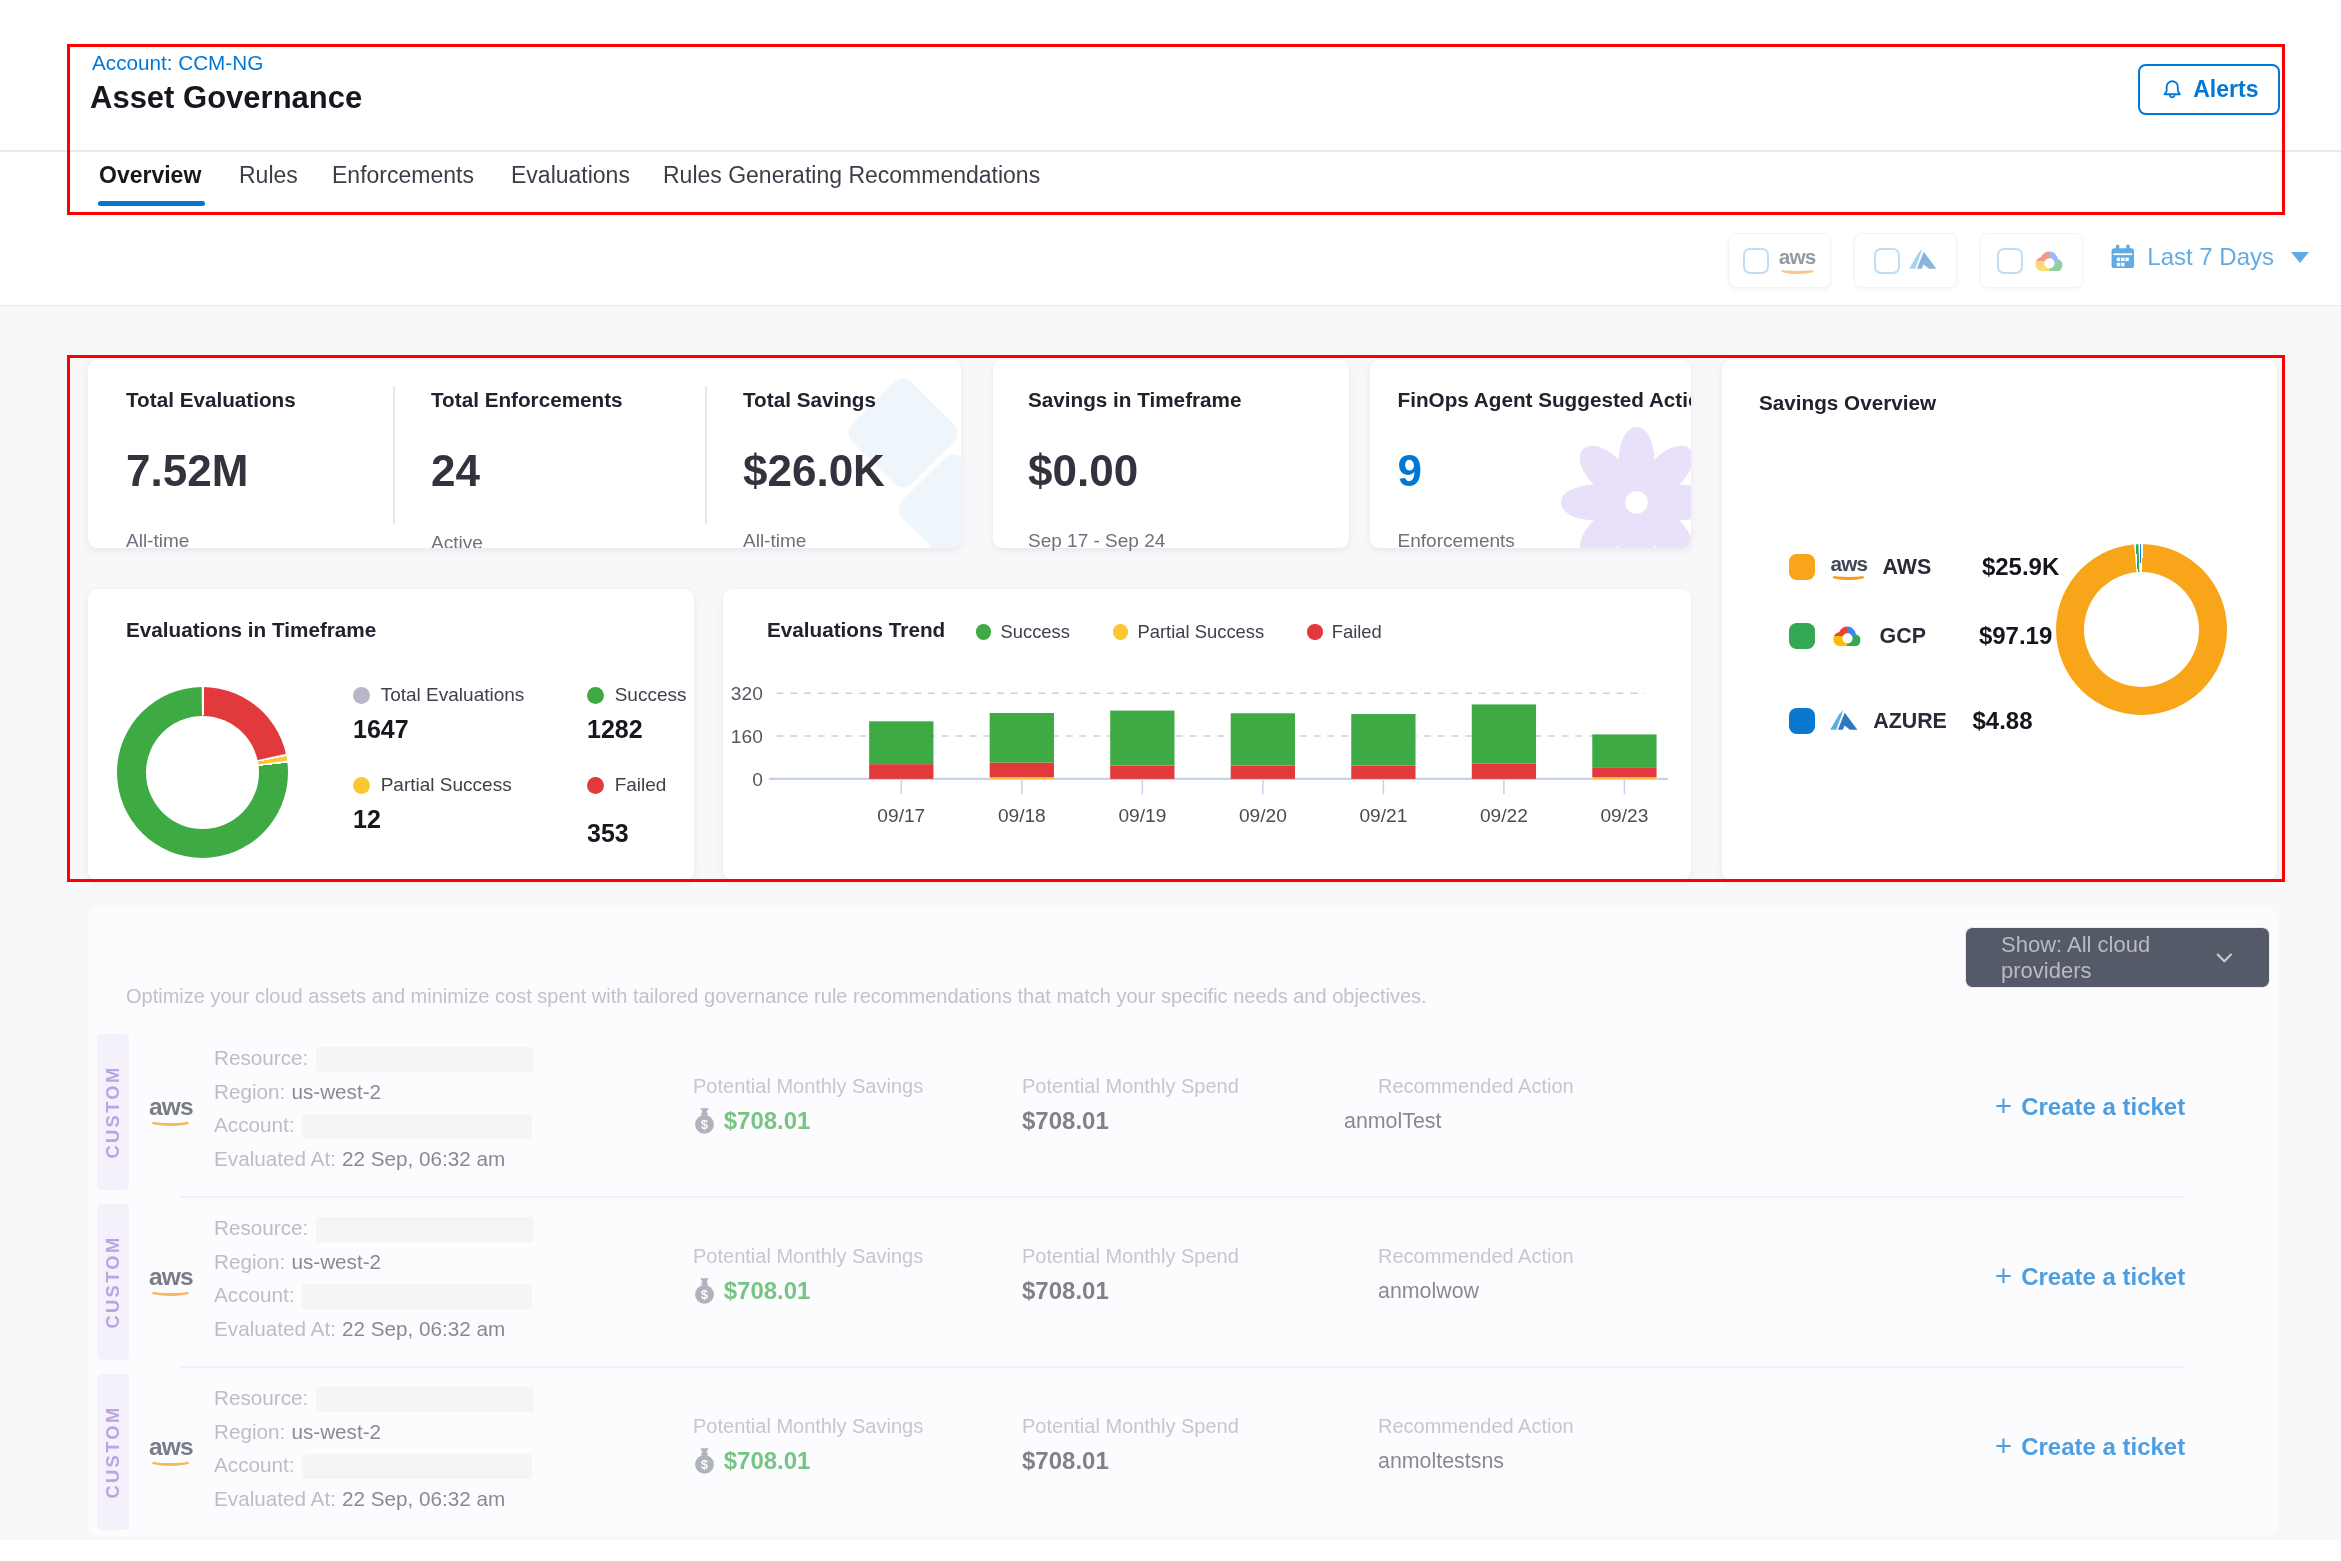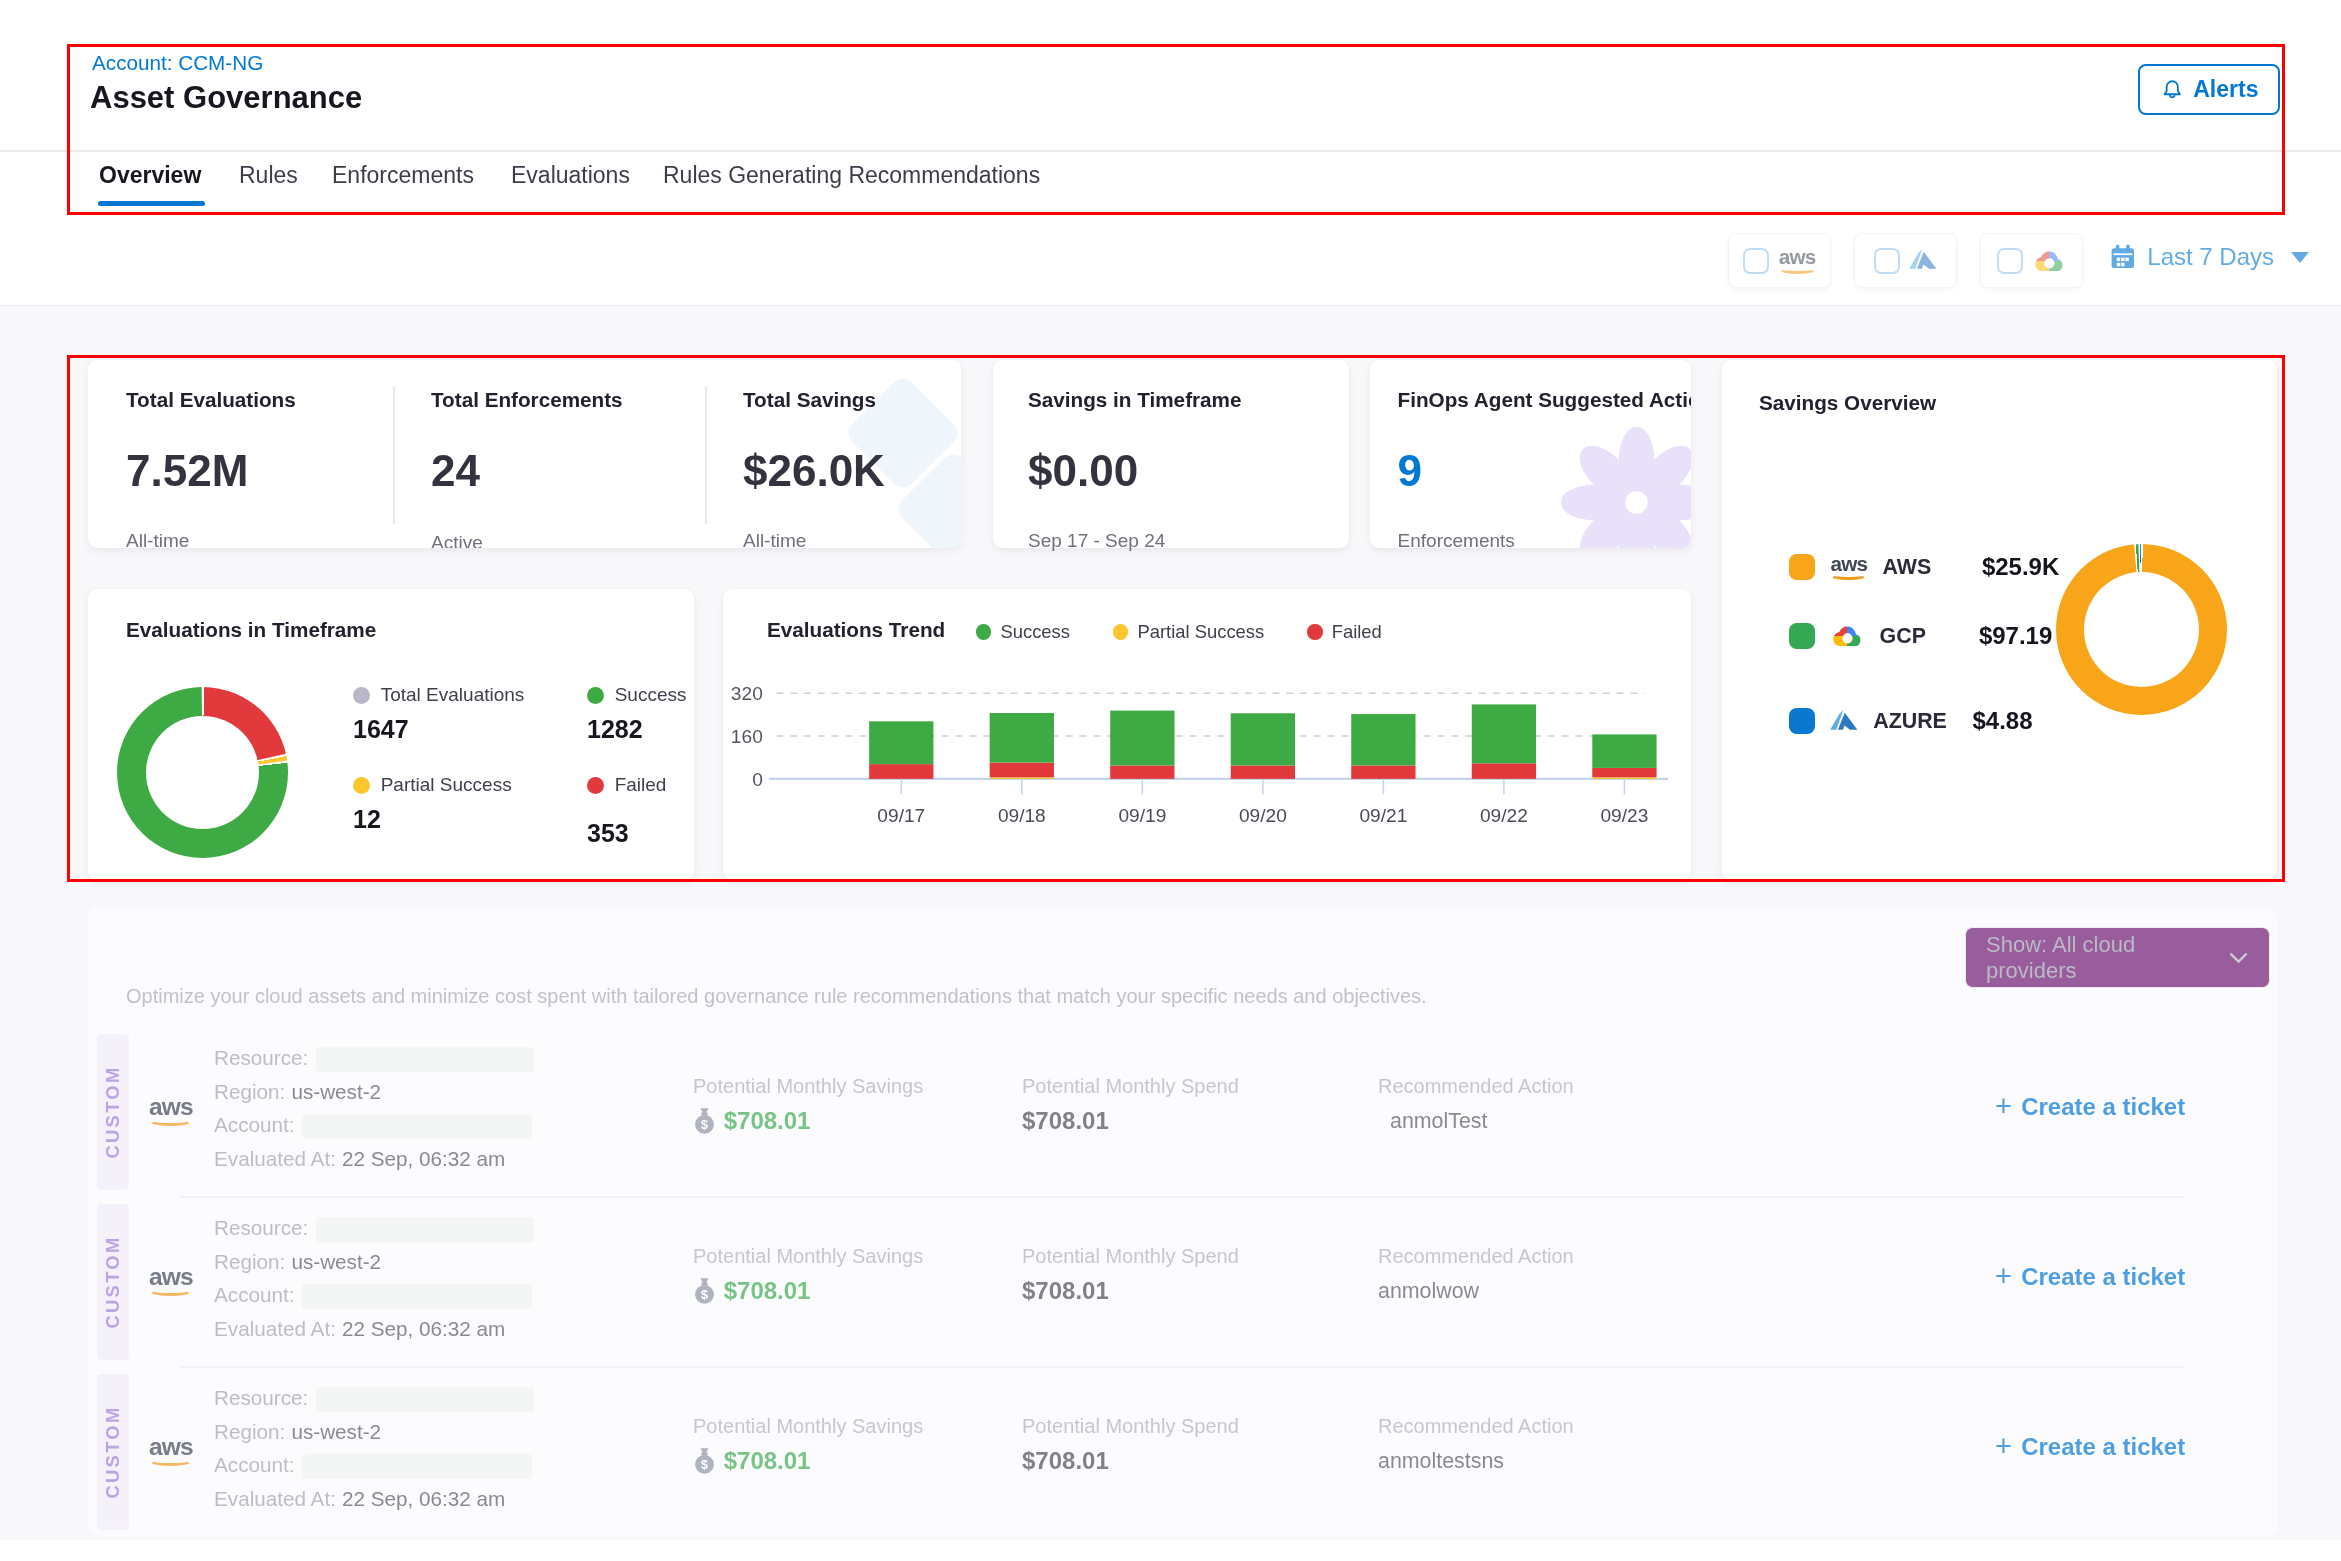--- a/index.html
+++ b/index.html
@@ -48,21 +48,21 @@
   .bk-swatch{width:26px;height:26px;border-radius:7.7px;flex:none}
   .bk-name{font-size:21.4px;font-weight:700;color:#2a2a38;width:84px}
   .bk-val{font-size:24px;font-weight:700;color:#15151d}
   
   .recs{position:absolute;left:88px;top:907px;width:2189px;height:629px;background:#fcfbfe;border-radius:10.7px}
   .recs-inner{position:absolute;inset:0;opacity:.7}
   .recs-title{font-size:26px;font-weight:700;color:#4c4c57}
   .recs-title-mid{font-size:22px;color:#6f6f79}
   .recs-green{font-size:26px;font-weight:700;color:#42ab45}
   .recs-subtitle{font-size:20px;color:#a9a9b4}
-  .show-dd{position:absolute;left:1877px;top:20px;width:305px;height:61px;background:#701a75;border:1.5px solid #eae8f1;border-radius:7.7px;display:flex;align-items:center;justify-content:space-between;padding:0 20px}
+  .show-dd{position:absolute;left:1877px;top:20px;width:305px;height:61px;background:#0f172a;border:1.5px solid #eae8f1;border-radius:7.7px;display:flex;align-items:center;justify-content:space-between;padding:0 35px}
   .show-dd span{font-size:22px;color:#9f9fac}
   .rec-row{position:absolute;left:0;width:2189px;height:167px}
   .row-divider{position:absolute;left:92px;width:2005px;height:1.5px;background:#f0eef6}
   .tag-strip{position:absolute;left:9.2px;top:4.6px;width:32px;height:156px;background:#f3eefb;border-radius:4.6px}
   .tag-strip span{position:absolute;left:50%;top:50%;transform:translate(-50%,-50%) rotate(-90deg);font-size:18.4px;font-weight:700;letter-spacing:2.3px;color:#9f80d6;white-space:nowrap}
   .field-line{position:absolute;left:126px;font-size:20.7px;color:#a3a3ae;white-space:nowrap}
   .field-line b{font-weight:400;color:#595963;margin-left:6.1px}
   .redacted{display:inline-block;vertical-align:middle;height:24.5px;background:#f2f5f3;border-radius:3.1px;margin-left:7.7px}
   .col-label{position:absolute;font-size:20px;color:#b0b0bb;white-space:nowrap}
   .col-value{position:absolute;font-size:24px;font-weight:700;color:#4e4e58;white-space:nowrap}
@@ -369,21 +369,21 @@
             <path d="M7 1h8l-3 5h-2z" fill="#8f95a2"></path>
             <rect x="8" y="5" width="6" height="3" fill="#8f95a2"></rect>
             <circle cx="11" cy="16.5" r="9" fill="#8f95a2"></circle>
             <text x="11" y="21" font-size="12" font-weight="bold" fill="#fff" text-anchor="middle">$</text>
           </svg>
       <span>$708.01</span>
     </div>
     <div class="col-label" style="left:934px;top:46px">Potential Monthly Spend</div>
     <div class="col-value" style="left:934px;top:78px">$708.01</div>
     <div class="col-label" style="left:1290px;top:46px">Recommended Action</div>
-    <div class="col-value plain" style="left:1302px;top:80px">anmolTest</div>
+    <div class="col-value plain" style="left:1256px;top:80px">anmolTest</div>
     <div class="ticket-btn" style="left:1907px;top:61px">
           <span class="plus">+</span>
           <span>Create a ticket</span>
         </div>
   </div>
   <div class="row-divider" style="top:289px"></div>
 
   <div class="rec-row" style="top:292px">
     <div class="tag-strip">
           <span>CUSTOM</span>

